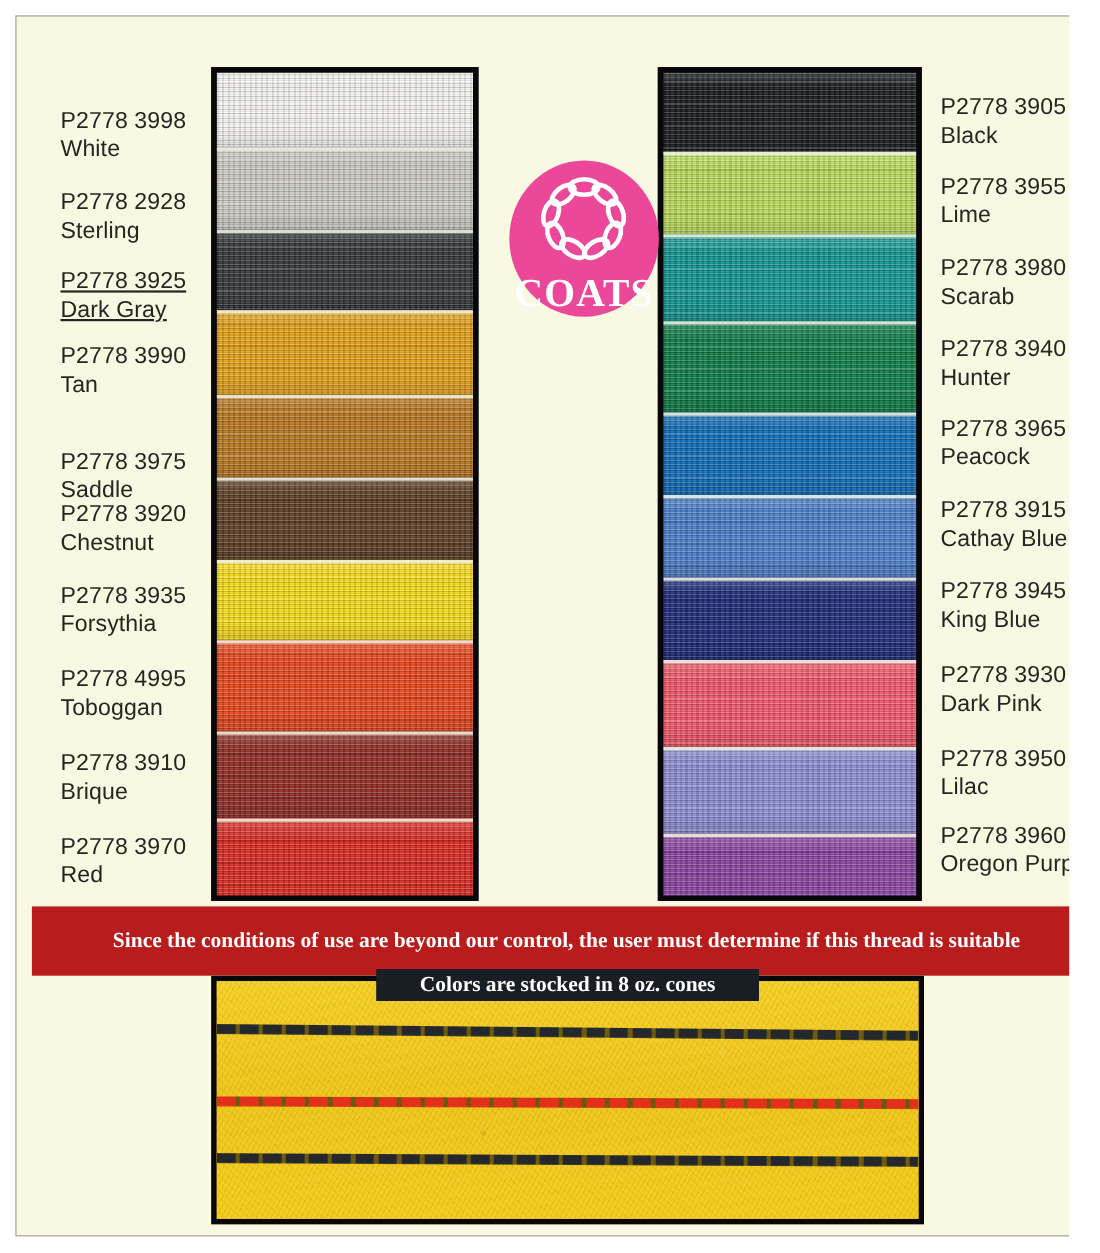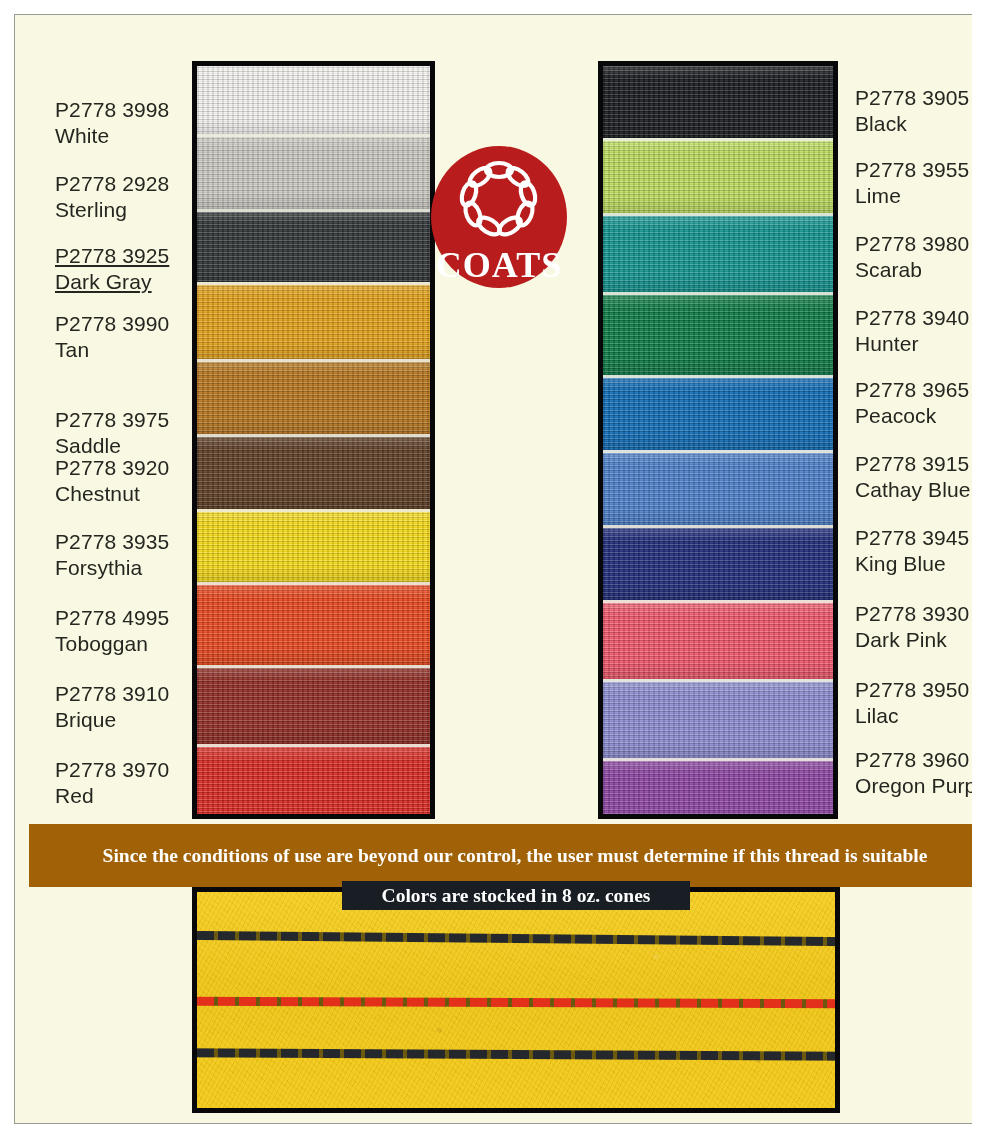--- a/index.html
+++ b/index.html
@@ -100,26 +100,26 @@
   #labels-left  { left: 40px;  top: 62px;  width: 132px; text-align: left; }
   #labels-right { left: 840px; top: 56px;  width: 150px; text-align: left; }
 
   .label-item { position: absolute; width: 100%; }
   .label-code { white-space: nowrap; }
   .label-name { white-space: normal; }
 
   
   #logo {
     position: absolute;
-    left: 416px;
+    left: 448px;
     top: 131px;
     width: 136px;
     height: 142px;
     border-radius: 50%;
-    background: #b91c1c;
+    background: #ec4899;
     display: flex;
     flex-direction: column;
     align-items: center;
     justify-content: flex-start;
   }
   #logo-ring { margin-top: 14px; }
   #logo-text {
     font-family: "Liberation Serif", serif;
     font-weight: 700;
     color: #ffffff;
@@ -128,21 +128,21 @@
     margin-top: 2px;
   }
 
   
   #disclaimer {
     position: absolute;
     left: 14px;
     top: 809px;
     width: 972px;
     height: 63px;
-    background: #a16207;
+    background: #b91c1c;
     color: #ffffff;
     font-family: "Liberation Serif", serif;
     font-weight: 700;
     font-size: 19.5px;
     line-height: 1.42;
     text-align: center;
     display: flex;
     flex-direction: column;
     align-items: center;
     justify-content: center;

